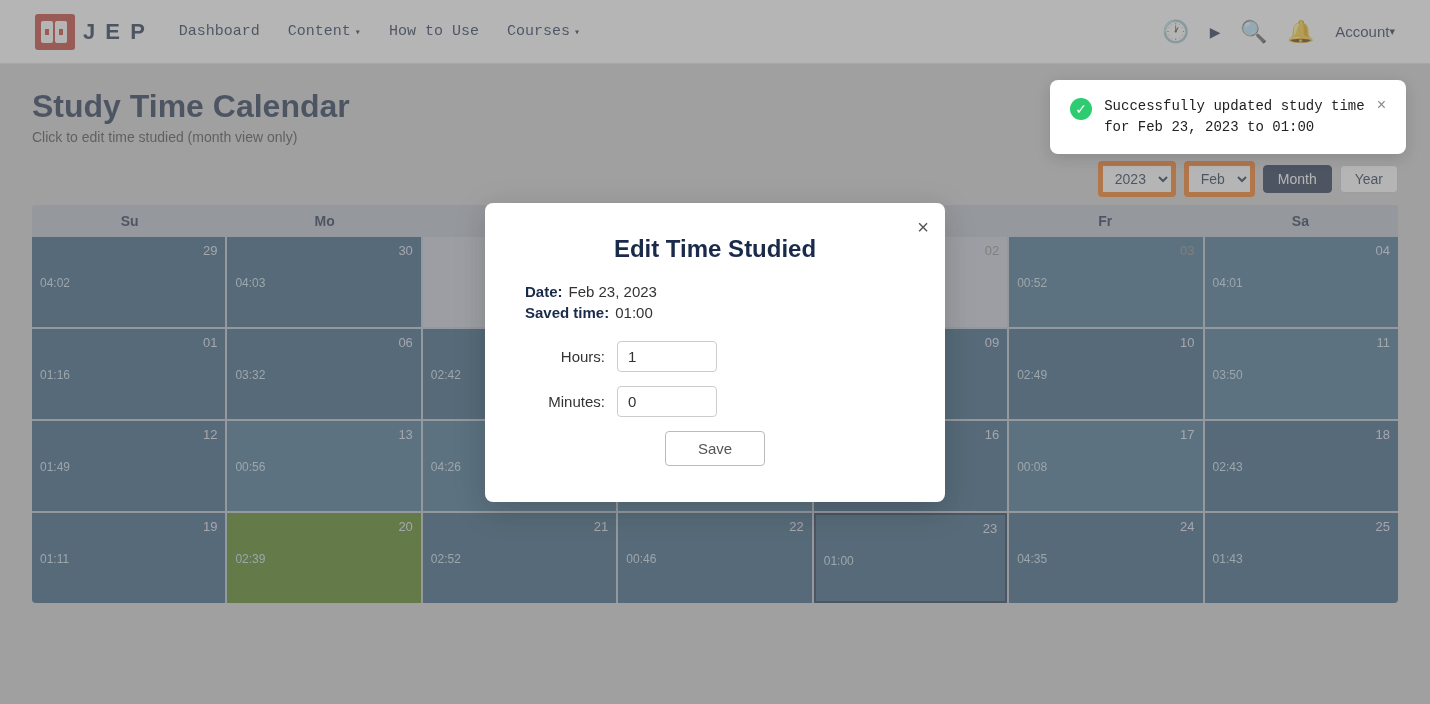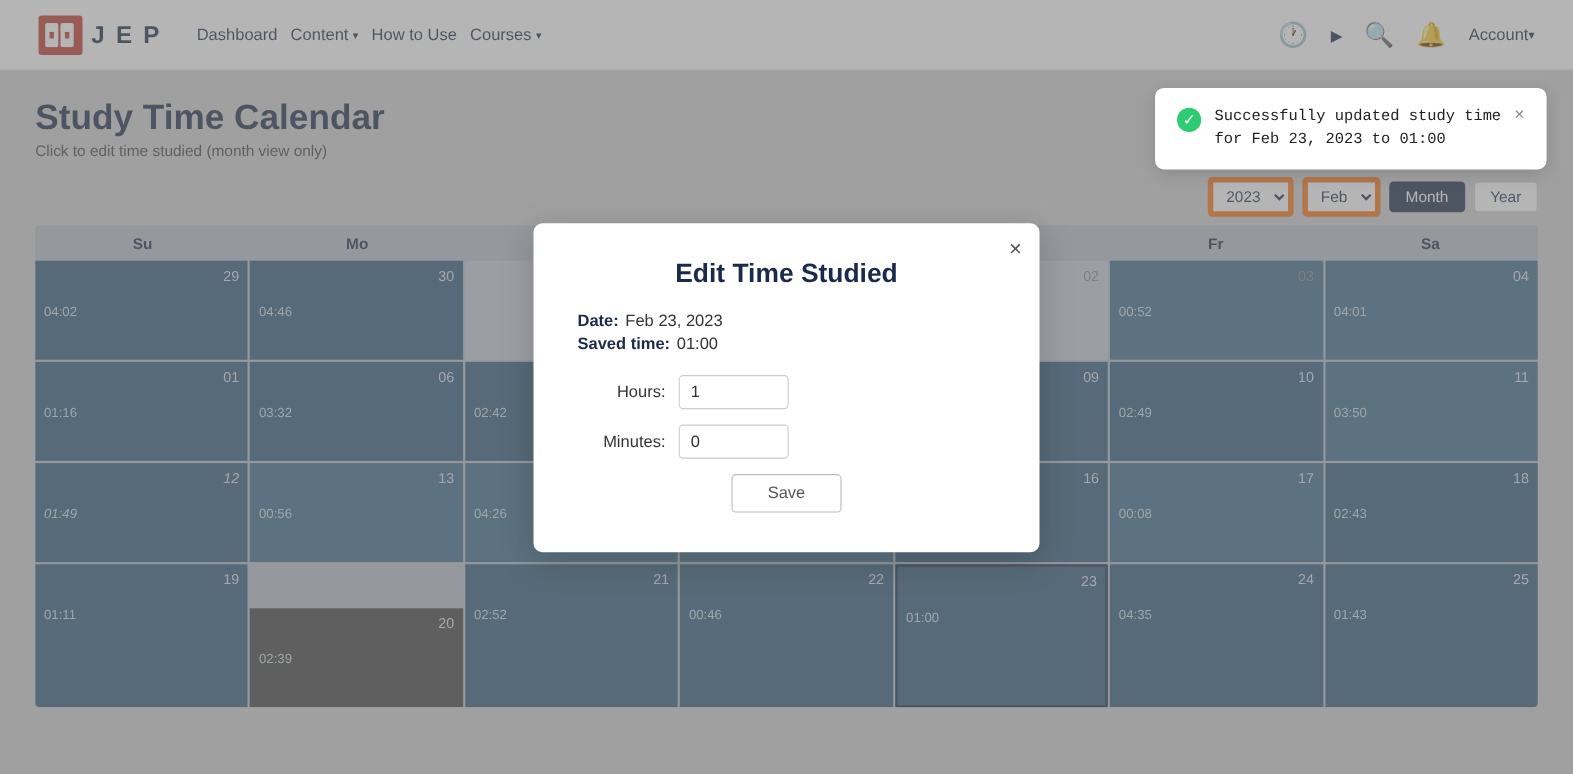--- a/index.html
+++ b/index.html
@@ -31,22 +31,23 @@
     .logo-icon svg { fill: white; }
     .logo-text {
       font-size: 22px;
       font-weight: bold;
       color: #1a2a4a;
       letter-spacing: 2px;
     }
     .nav-links {
       display: flex;
       align-items: center;
-      gap: 12px;
+      gap: 28px;
       flex: 1;
+      font-family: Liberation Mono, monospace;
     }
     .nav-link {
       font-size: 15px;
       color: #1a2a4a;
       cursor: pointer;
       display: flex;
       align-items: center;
       gap: 4px;
       text-decoration: none;
     }
@@ -362,21 +363,21 @@
       <div class="cal-day-header">Sa</div>
     </div>
     <div class="cal-grid" id="cal-grid">
 
     <div class="cal-cell" style="background: rgb(45, 90, 122);">
           <div class="cell-num">29</div>
           <div class="cell-time">04:02</div>
         </div>
         <div class="cal-cell" style="background: rgb(45, 90, 122);">
           <div class="cell-num">30</div>
-          <div class="cell-time">04:46</div>
+          <div class="cell-time">04:03</div>
         </div>
         <div class="cal-cell" style="background: rgb(200, 205, 216);">
           <div class="cell-num" style="color: rgb(136, 136, 136);">31</div>
         </div>
         <div class="cal-cell" style="background: rgb(200, 205, 216);">
           <div class="cell-num" style="color: rgb(136, 136, 136);">01</div>
         </div>
         <div class="cal-cell" style="background: rgb(200, 205, 216);">
           <div class="cell-num" style="color: rgb(136, 136, 136);">02</div>
         </div>
@@ -409,21 +410,21 @@
           <div class="cell-time">03:44</div>
         </div>
         <div class="cal-cell" style="background: rgb(45, 90, 122);">
           <div class="cell-num">10</div>
           <div class="cell-time">02:49</div>
         </div>
         <div class="cal-cell" style="background: rgb(58, 106, 138);">
           <div class="cell-num">11</div>
           <div class="cell-time">03:50</div>
         </div>
-        <div class="cal-cell" style="background: rgb(45, 90, 122); font-style: italic;">
+        <div class="cal-cell" style="background: rgb(45, 90, 122);">
           <div class="cell-num">12</div>
           <div class="cell-time">01:49</div>
         </div>
         <div class="cal-cell" style="background: rgb(58, 106, 138);">
           <div class="cell-num">13</div>
           <div class="cell-time">00:56</div>
         </div>
         <div class="cal-cell" style="background: rgb(58, 106, 138);">
           <div class="cell-num">14</div>
           <div class="cell-time">04:26</div>
@@ -441,21 +442,21 @@
           <div class="cell-time">00:08</div>
         </div>
         <div class="cal-cell" style="background: rgb(45, 90, 122);">
           <div class="cell-num">18</div>
           <div class="cell-time">02:43</div>
         </div>
         <div class="cal-cell" style="background: rgb(45, 90, 122);">
           <div class="cell-num">19</div>
           <div class="cell-time">01:11</div>
         </div>
-        <div class="cal-cell" style="background: #404040; margin-top: 40px;">
+        <div class="cal-cell" style="background: #4d7c0f;">
           <div class="cell-num">20</div>
           <div class="cell-time">02:39</div>
         </div>
         <div class="cal-cell" style="background: rgb(45, 90, 122);">
           <div class="cell-num">21</div>
           <div class="cell-time">02:52</div>
         </div>
         <div class="cal-cell" style="background: rgb(45, 90, 122);">
           <div class="cell-num">22</div>
           <div class="cell-time">00:46</div>

